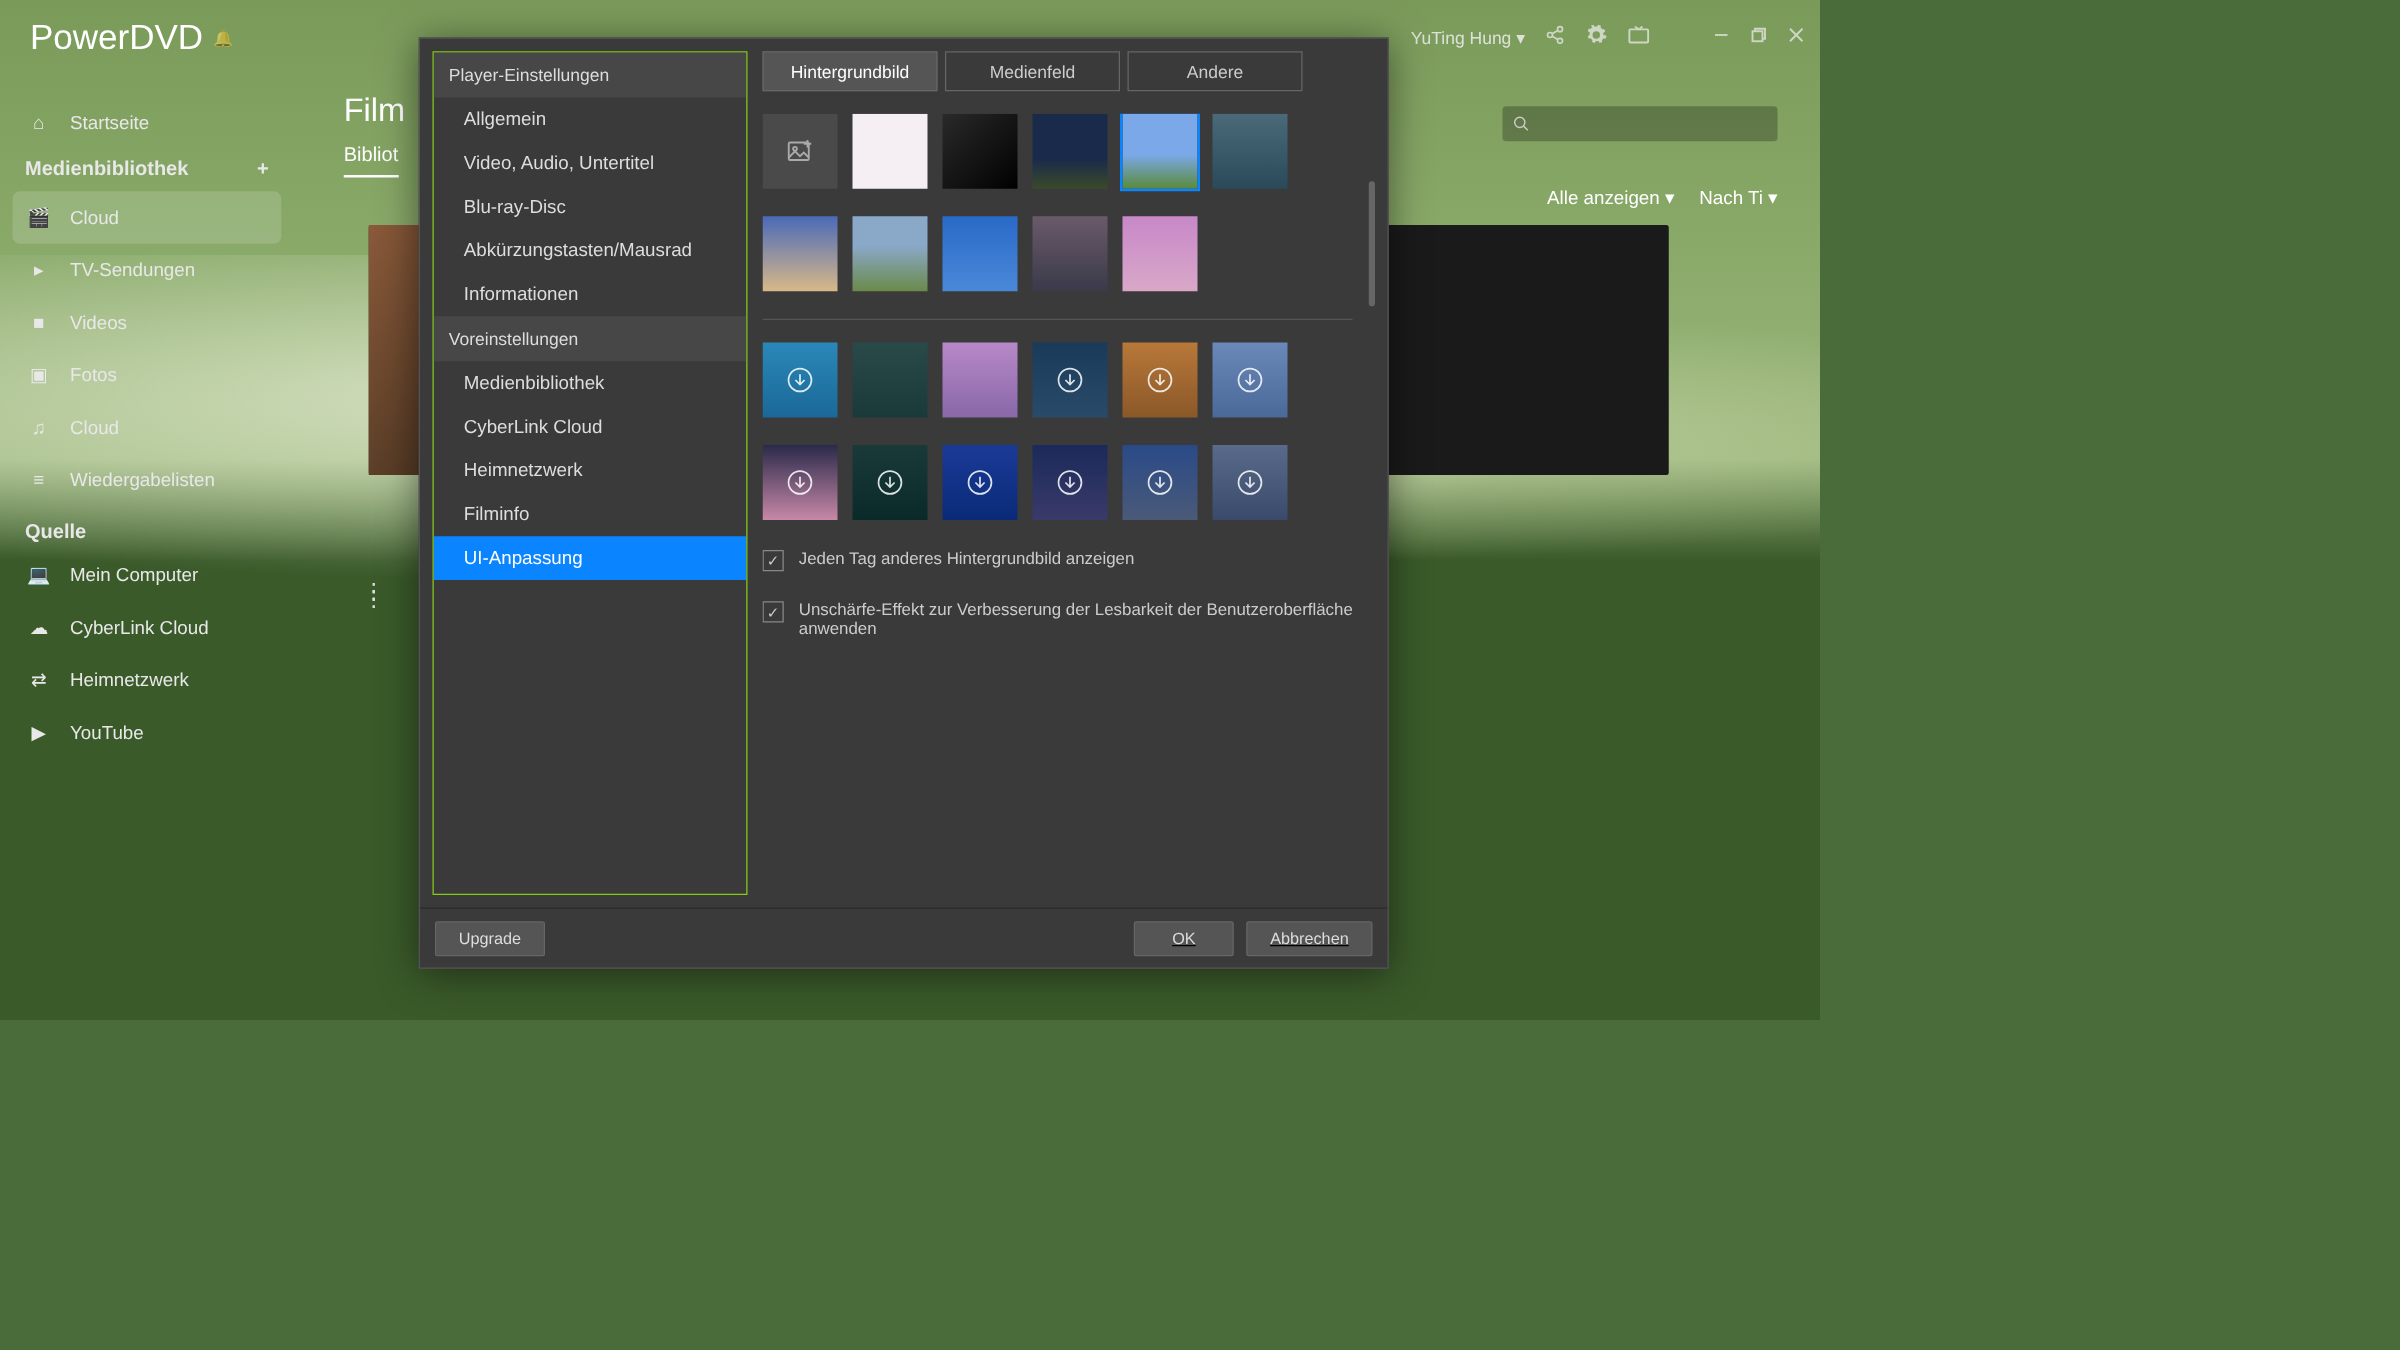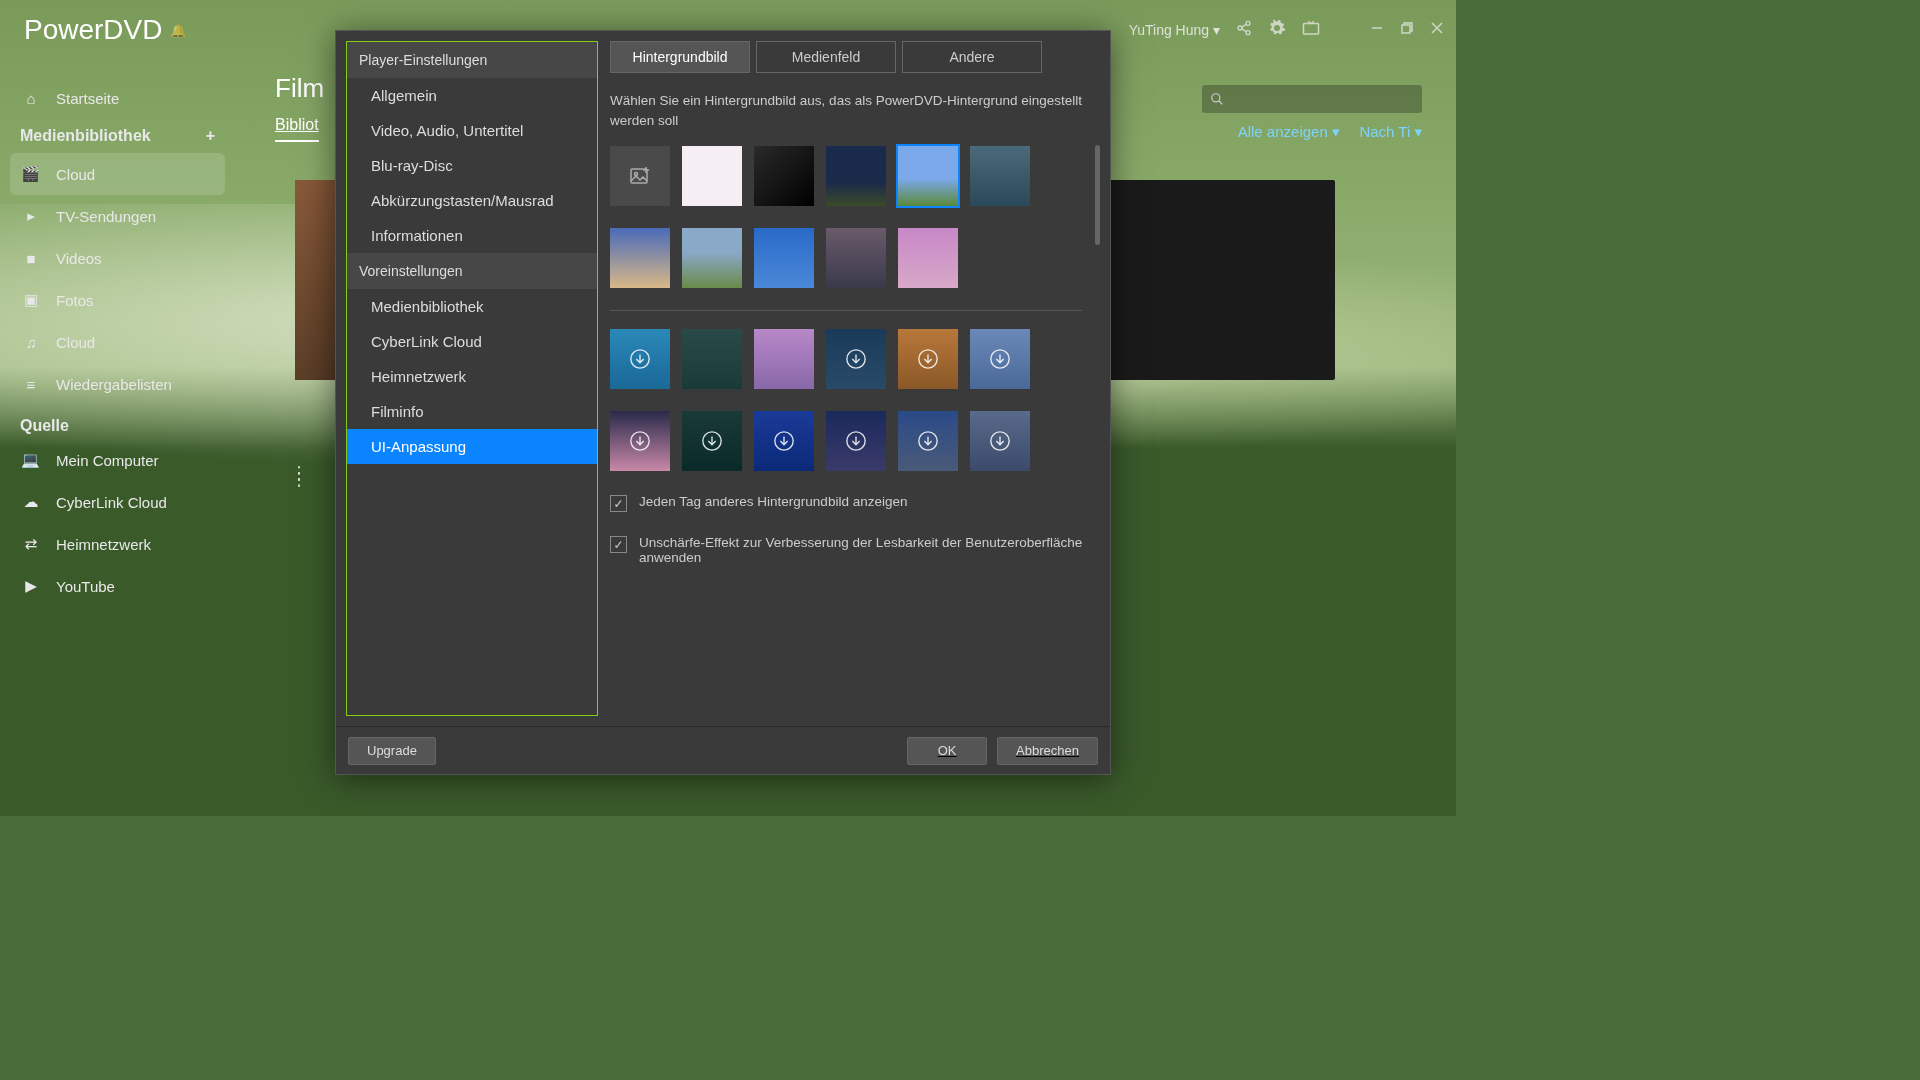--- a/index.html
+++ b/index.html
@@ -15,23 +15,23 @@
 .user { font-size:14px; }
 .sidebar { position:absolute; left:0; top:55px; bottom:0; width:235px; padding:12px 0; color:#e8e8e8; }
 .nav-item { display:flex; align-items:center; gap:14px; padding:10px 20px; font-size:15px; cursor:pointer; }
 .nav-item.active { background:rgba(255,255,255,0.15); border-radius:6px; margin:0 10px; padding:10px 10px; }
 .nav-header { display:flex; align-items:center; justify-content:space-between; padding:8px 20px; font-size:16px; font-weight:600; }
 .nav-section { padding:12px 20px 4px; font-size:16px; font-weight:600; }
 .ico { width:22px; height:22px; display:inline-flex; align-items:center; justify-content:center; }
 .main-bg { position:absolute; left:235px; right:0; top:55px; bottom:0; }
 .main-title { color:#fff; font-size:26px; font-weight:400; margin:8px 0 12px 40px; }
 .main-tabs { color:#fff; font-size:16px; margin-left:40px; display:flex; gap:24px; }
-.main-tabs span { padding-bottom:6px; border-bottom:2px solid #fff;text-decoration:underline; }
+.main-tabs span { padding-bottom:6px; border-bottom:2px solid #fff; }
 .searchbox { position:absolute; top:20px; right:34px; width:220px; height:28px; background:rgba(0,0,0,0.25); border-radius:3px; display:flex; align-items:center; padding:0 8px; }
-.filters { position:absolute; top:58px; right:34px; color:#7dd3fc; font-size:15px; display:flex; gap:20px; }
+.filters { position:absolute; top:84px; right:34px; color:#ffffff; font-size:15px; display:flex; gap:20px; }
 .thumb-bg { position:absolute; left:60px; top:115px; width:1040px; height:200px; background:#1a1a1a; border-radius:2px; }
 .thumb-img { width:155px; height:100%; background:linear-gradient(135deg,#8a5a3a,#3a2a1a); display:inline-block; }
 .dots { position:absolute; left:-5px; top:290px; color:#ddd; font-size:18px; line-height:6px; }
 
 .dialog { position:absolute; left:335px; top:30px; width:776px; height:745px; background:#3a3a3a; border:1px solid #555; display:flex; flex-direction:column; box-shadow:0 4px 30px rgba(0,0,0,0.5); }
 .dlg-title { height:40px; display:flex; align-items:center; padding:0 14px; color:#e0e0e0; font-size:15px; border-bottom:1px solid #2a2a2a; }
 .dlg-title-r { margin-left:auto; display:flex; align-items:center; gap:12px; }
 .dlg-body { display:flex; flex:1; min-height:0; padding:10px; }
 .dlg-side { width:252px; border:1px solid #84cc16; background:#3a3a3a; overflow:hidden; }
 .ds-head { background:#474747; color:#ddd; font-size:14px; padding:10px 12px; }
@@ -188,21 +188,20 @@
       <div class="ds-item sel">UI-Anpassung</div>
     </div>
     <div class="dlg-main">
       <div class="dlg-tabs">
         <div class="dlg-tab active">Hintergrundbild</div>
         <div class="dlg-tab">Medienfeld</div>
         <div class="dlg-tab">Andere</div>
       </div>
       <div class="dlg-content">
         <div class="scrollbar"></div>
-        <div class="desc">Wählen Sie ein Hintergrundbild aus, das als PowerDVD-Hintergrund eingestellt werden soll</div>
         <div class="grid" id="r1">
             <div class="wp add">
               <svg width="24" height="24" viewBox="0 0 24 24" fill="none" stroke="#aaa" stroke-width="1.5">
                 <rect x="3" y="5" width="16" height="14" rx="1"></rect>
                 <circle cx="8" cy="10" r="1.5"></circle>
                 <path d="M3 17l5-5 4 4 3-3 4 4"></path>
                 <path d="M18 3v6M15 6h6"></path>
               </svg>
             </div>
             <div class="wp" style="background: rgb(245, 238, 242);"></div>

